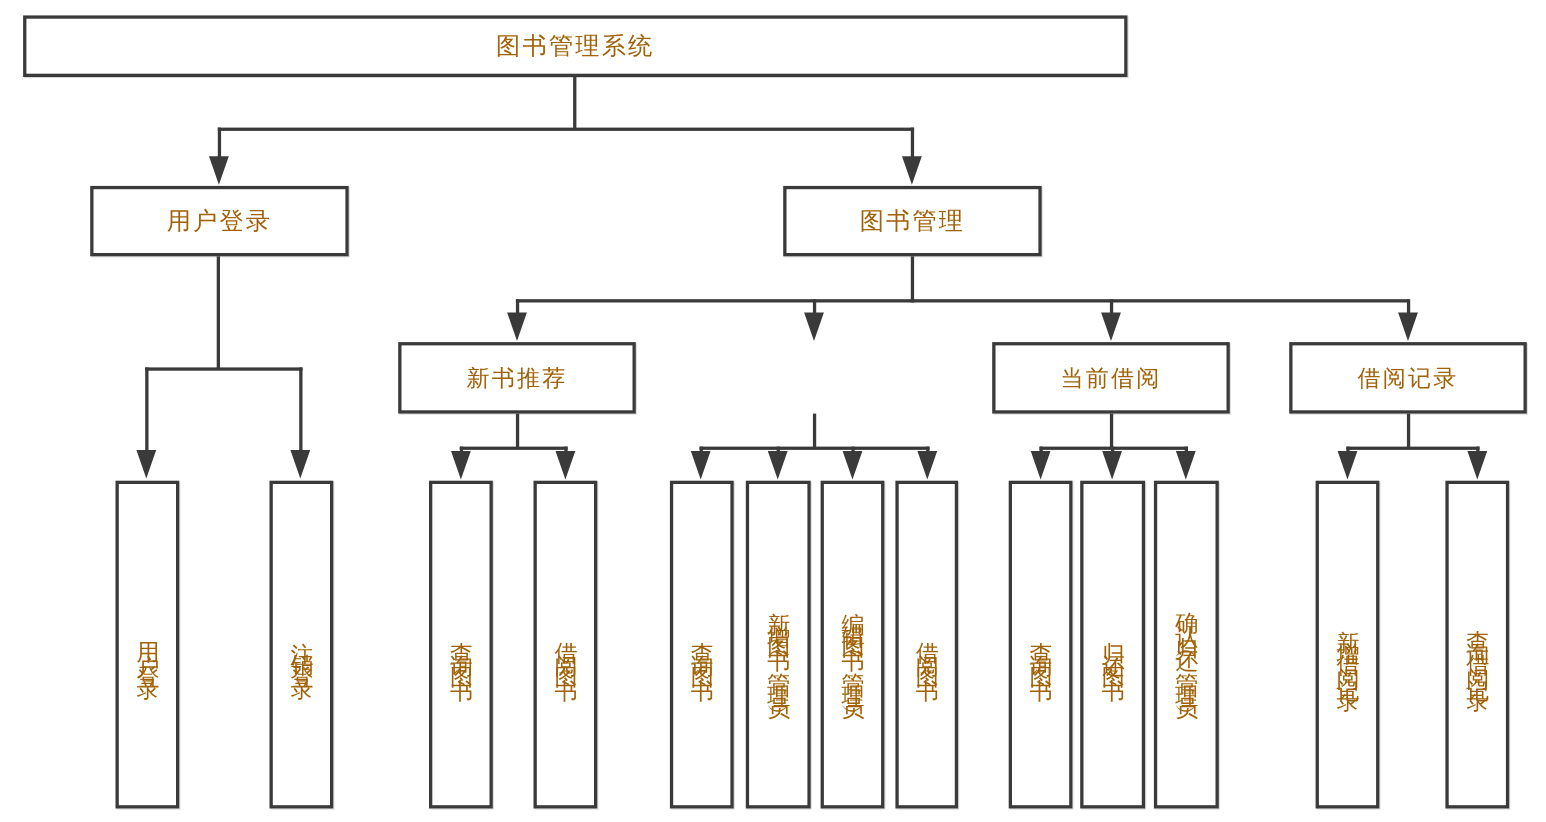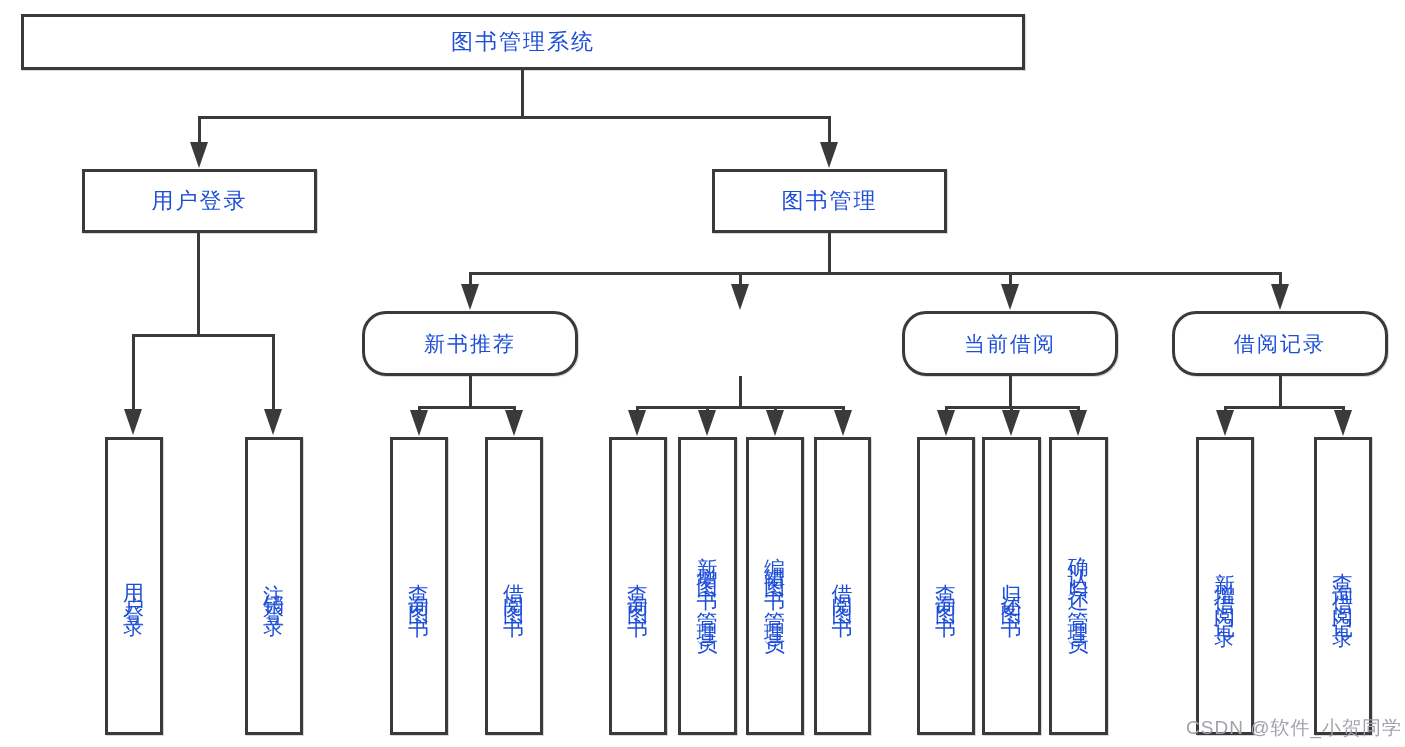--- a/index.html
+++ b/index.html
@@ -13,25 +13,25 @@
     font-family: "Liberation Sans", "DejaVu Sans", sans-serif;
   }
   .node {
     position: absolute;
     box-sizing: border-box;
     background: #ffffff;
     border: 3px solid #3a3a3a;
     display: flex;
     align-items: center;
     justify-content: center;
-    color: #1d4ed8;
+    color: #a16207;
     box-shadow: 1px 1px 0 rgba(0,0,0,0.15);
   }
   .node.h { font-size: 22px; letter-spacing: 2px; white-space: nowrap; }
-  .node.lvl3 { font-size: 21px; border-radius: 24px; }
+  .node.lvl3 { font-size: 21px; }
   .node.v {
     writing-mode: vertical-rl;
     text-orientation: mixed;
     font-size: 21px;
     letter-spacing: 11px;
     line-height: 1;
     padding-top: 6px;
   }
   .vl { position: absolute; width: 3px; background: #3a3a3a; }
   .hl { position: absolute; height: 3px; background: #3a3a3a; }
@@ -137,15 +137,14 @@
   <div class="node v" style="left:746px; top:437px; width:58px; height:298px;">编辑图书（管理员）</div>
   <div class="node v" style="left:814px; top:437px; width:57px; height:298px;">借阅图书</div>
 
   <div class="node v" style="left:917px; top:437px; width:58px; height:298px;">查询图书</div>
   <div class="node v" style="left:982px; top:437px; width:59px; height:298px;">归还图书</div>
   <div class="node v" style="left:1049px; top:437px; width:59px; height:298px;">确认归还（管理员）</div>
 
   <div class="node v" style="left:1196px; top:437px; width:58px; height:298px;">新增借阅记录</div>
   <div class="node v" style="left:1314px; top:437px; width:58px; height:298px;">查询借阅记录</div>
 
-  <div class="watermark">CSDN @软件_小贺同学</div>
 
 </div>
 
 </body></html>

